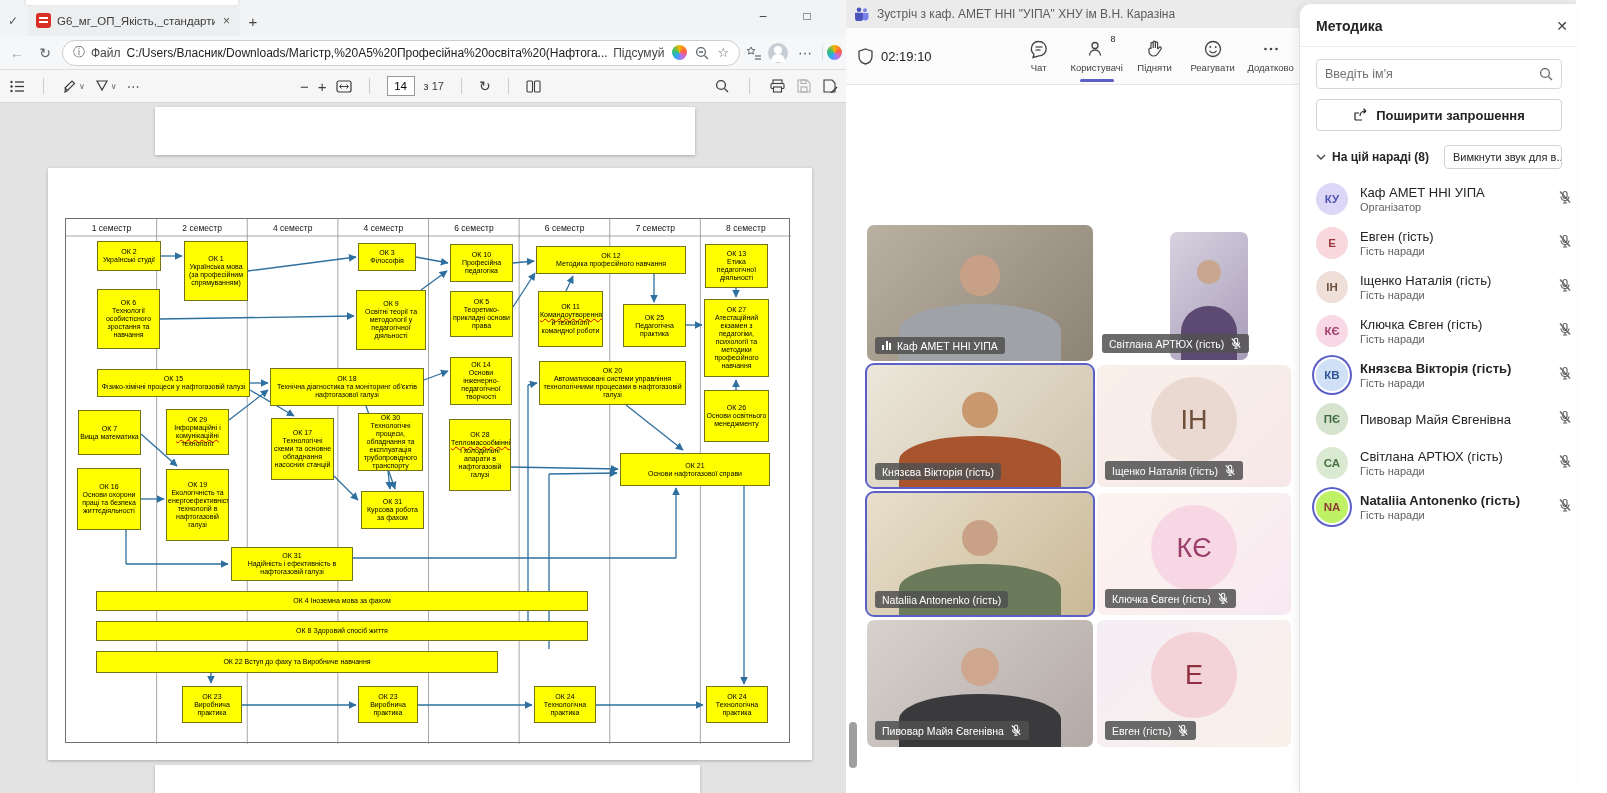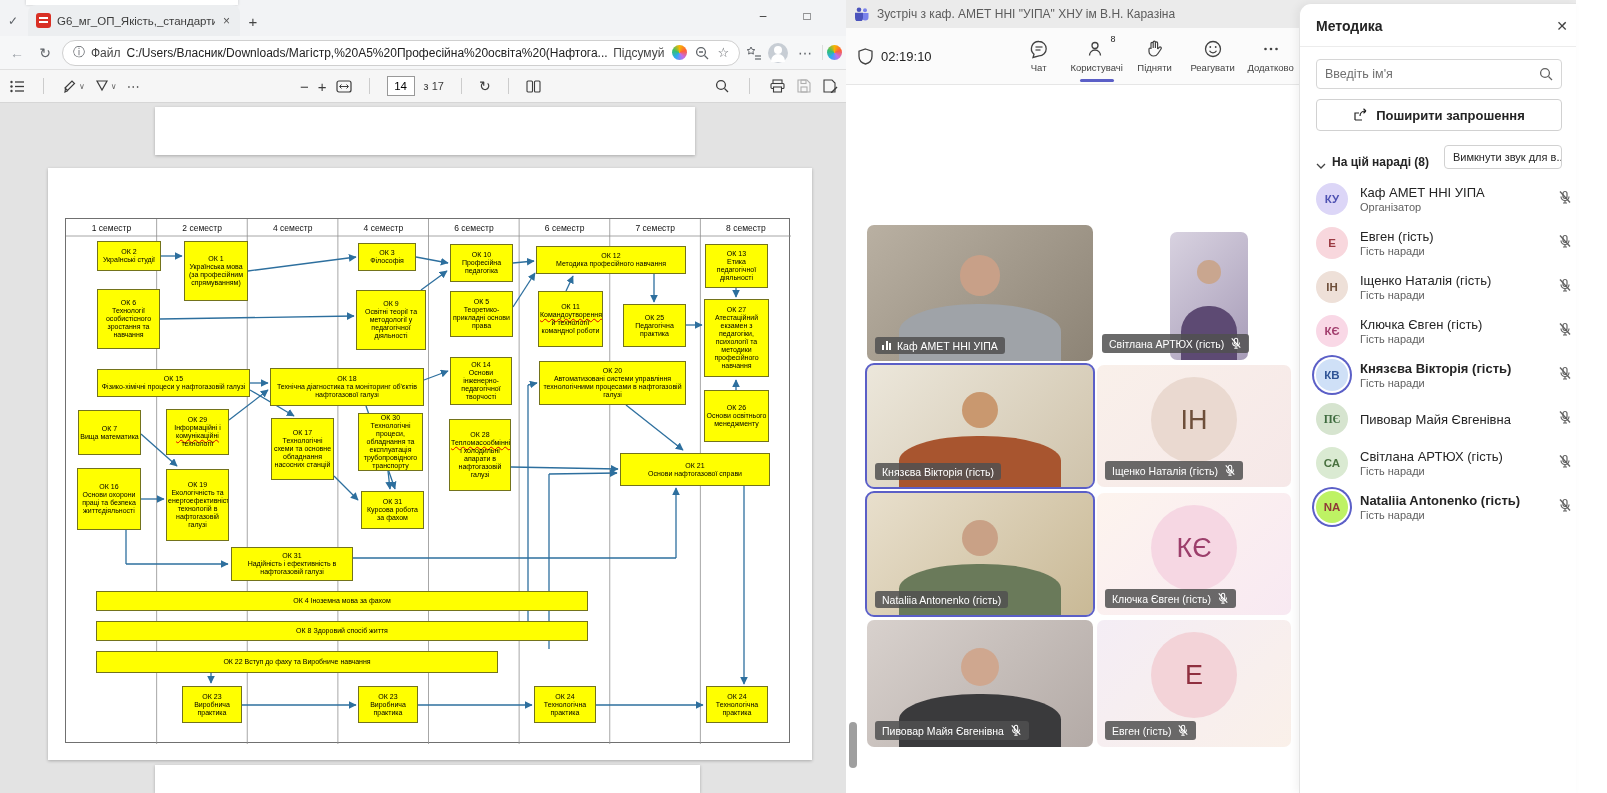--- a/index.html
+++ b/index.html
@@ -97,21 +97,21 @@
 
   #panel { position:absolute; left:453px; top:3px; width:277px; height:790px; background:#fff; border-left:1px solid #e3e3e3; border-top:1px solid #e3e3e3; border-radius:12px 0 0 0; box-shadow:-3px 0 8px rgba(0,0,0,.05); padding:14px 14px 0 16px; overflow:hidden; }
   #p-head { display:flex; align-items:center; }
   #p-title { font-size:14px; font-weight:bold; color:#242424; }
   #p-close { margin-left:auto; margin-right:-6px; color:#424242; font-size:14px; }
   #p-div { height:1px; background:#ececec; margin:12px -16px 12px -16px; }
   #p-search { height:30px; border:1px solid #d6d6d6; border-radius:4px; display:flex; align-items:center; padding:0 8px; }
   #p-search input { border:none; outline:none; flex:1; font-size:12.5px; color:#333; font-family:"Liberation Sans",sans-serif; }
   #p-search input::placeholder { color:#707070; }
   #p-share { margin-top:10px; height:32px; border:1px solid #d1d1d1; border-radius:4px; background:#fff; width:100%; display:flex; align-items:center; justify-content:center; gap:8px; font-size:13px; font-weight:bold; color:#242424; font-family:"Liberation Sans",sans-serif; }
-  #p-section { margin-top:14px; display:flex; align-items:flex-end; }
+  #p-section { margin-top:14px; display:flex; align-items:center; }
   #p-section .sec { font-size:12px; font-weight:bold; color:#242424; margin-left:6px; }
   #mute-all { margin-left:auto; height:24px; border:1px solid #d1d1d1; border-radius:4px; background:#fff; font-size:11px; color:#242424; padding:0 8px; white-space:nowrap; overflow:hidden; max-width:118px; font-family:"Liberation Sans",sans-serif; }
   #p-list { margin-top:8px; }
   .p-row { display:flex; align-items:center; padding:6px 0; position:relative; }
   .p-av { width:32px; height:32px; min-width:32px; border-radius:50%; display:flex; align-items:center; justify-content:center; font-size:11.5px; font-weight:bold; }
   .p-av.ring { box-shadow:0 0 0 2px #fff, 0 0 0 4px #5b5fc7; }
   .p-texts { margin-left:12px; overflow:hidden; }
   .p-name { font-size:13px; color:#242424; white-space:nowrap; }
   .p-name.bold { font-weight:bold; }
   .p-role { font-size:11px; color:#616161; margin-top:1px; }
@@ -750,21 +750,21 @@
               <div class="p-name bold">Князєва Вікторія (гість)</div>
               <div class="p-role">Гість наради</div>
             </div>
             <span class="p-mic"><svg width="14" height="14" viewBox="0 0 14 14">
                 <rect x="5" y="1.5" width="4" height="7" rx="2" fill="none" stroke="#616161" stroke-width="1.2"></rect>
                 <path d="M3 6.5 a4 4 0 0 0 8 0 M7 10.5 v2.5 M5 13 h4" fill="none" stroke="#616161" stroke-width="1.2"></path>
                 <line x1="2" y1="1.5" x2="12" y2="12.5" stroke="#616161" stroke-width="1.3"></line>
               </svg></span>
           </div>
           <div class="p-row">
-            <div class="p-av" style="background: rgb(214, 228, 207); color: rgb(63, 107, 63); font-family: Liberation Serif, serif;">ПЄ</div>
+            <div class="p-av" style="background: rgb(214, 228, 207); color: rgb(63, 107, 63);">ПЄ</div>
             <div class="p-texts">
               <div class="p-name">Пивовар Майя Євгенівна</div>
             </div>
             <span class="p-mic"><svg width="14" height="14" viewBox="0 0 14 14">
                 <rect x="5" y="1.5" width="4" height="7" rx="2" fill="none" stroke="#616161" stroke-width="1.2"></rect>
                 <path d="M3 6.5 a4 4 0 0 0 8 0 M7 10.5 v2.5 M5 13 h4" fill="none" stroke="#616161" stroke-width="1.2"></path>
                 <line x1="2" y1="1.5" x2="12" y2="12.5" stroke="#616161" stroke-width="1.3"></line>
               </svg></span>
           </div>
           <div class="p-row">

